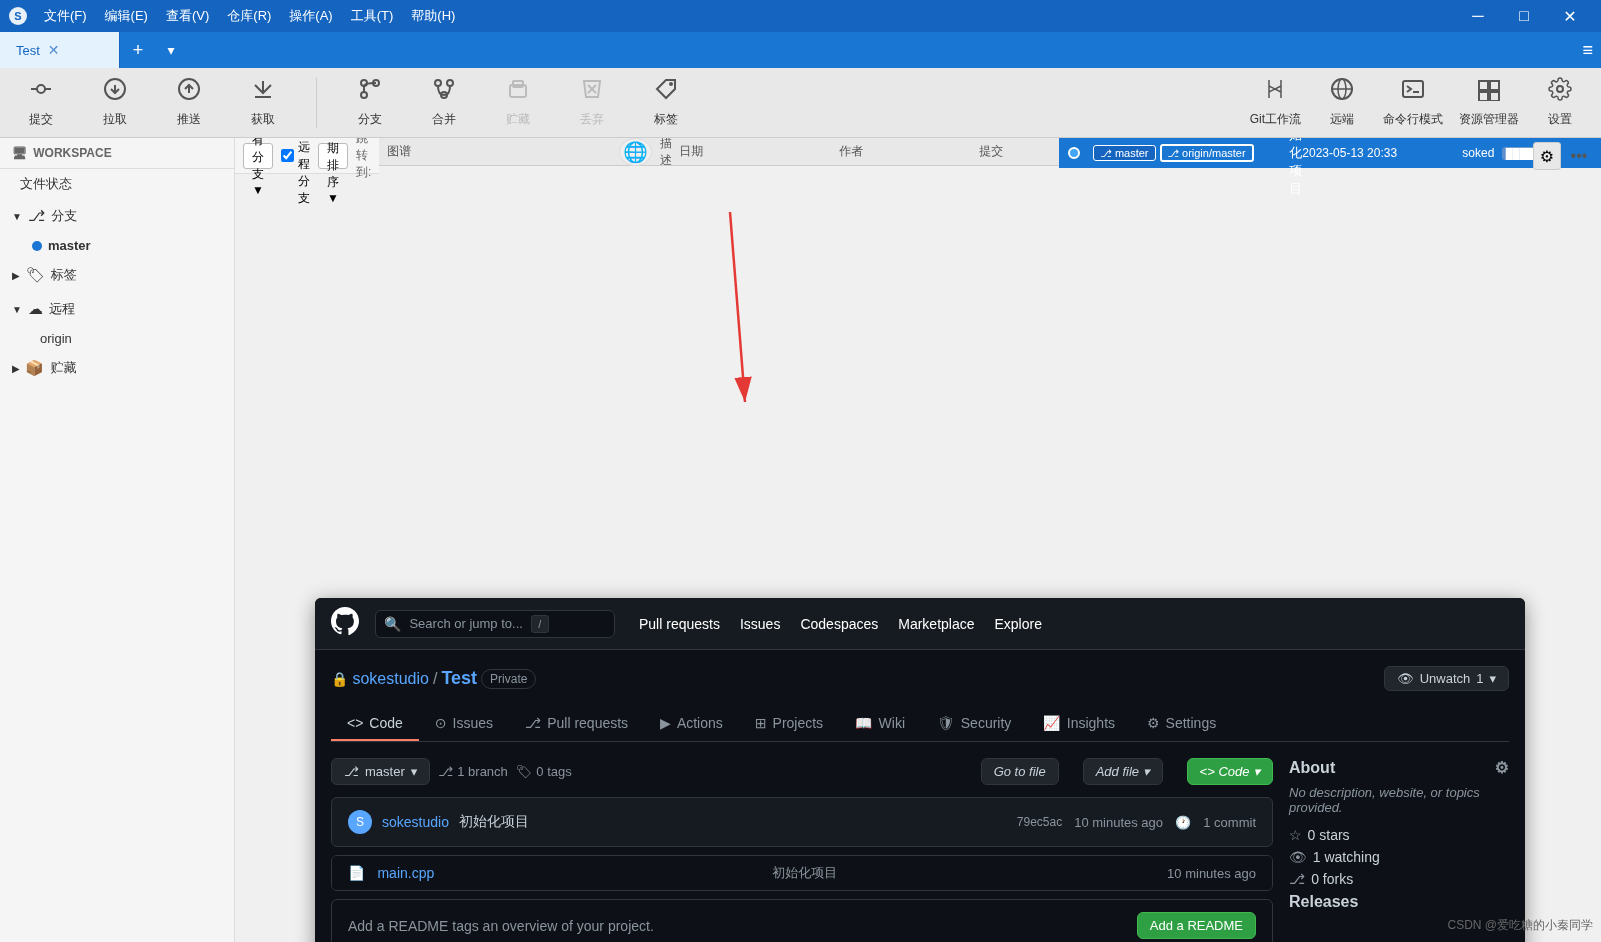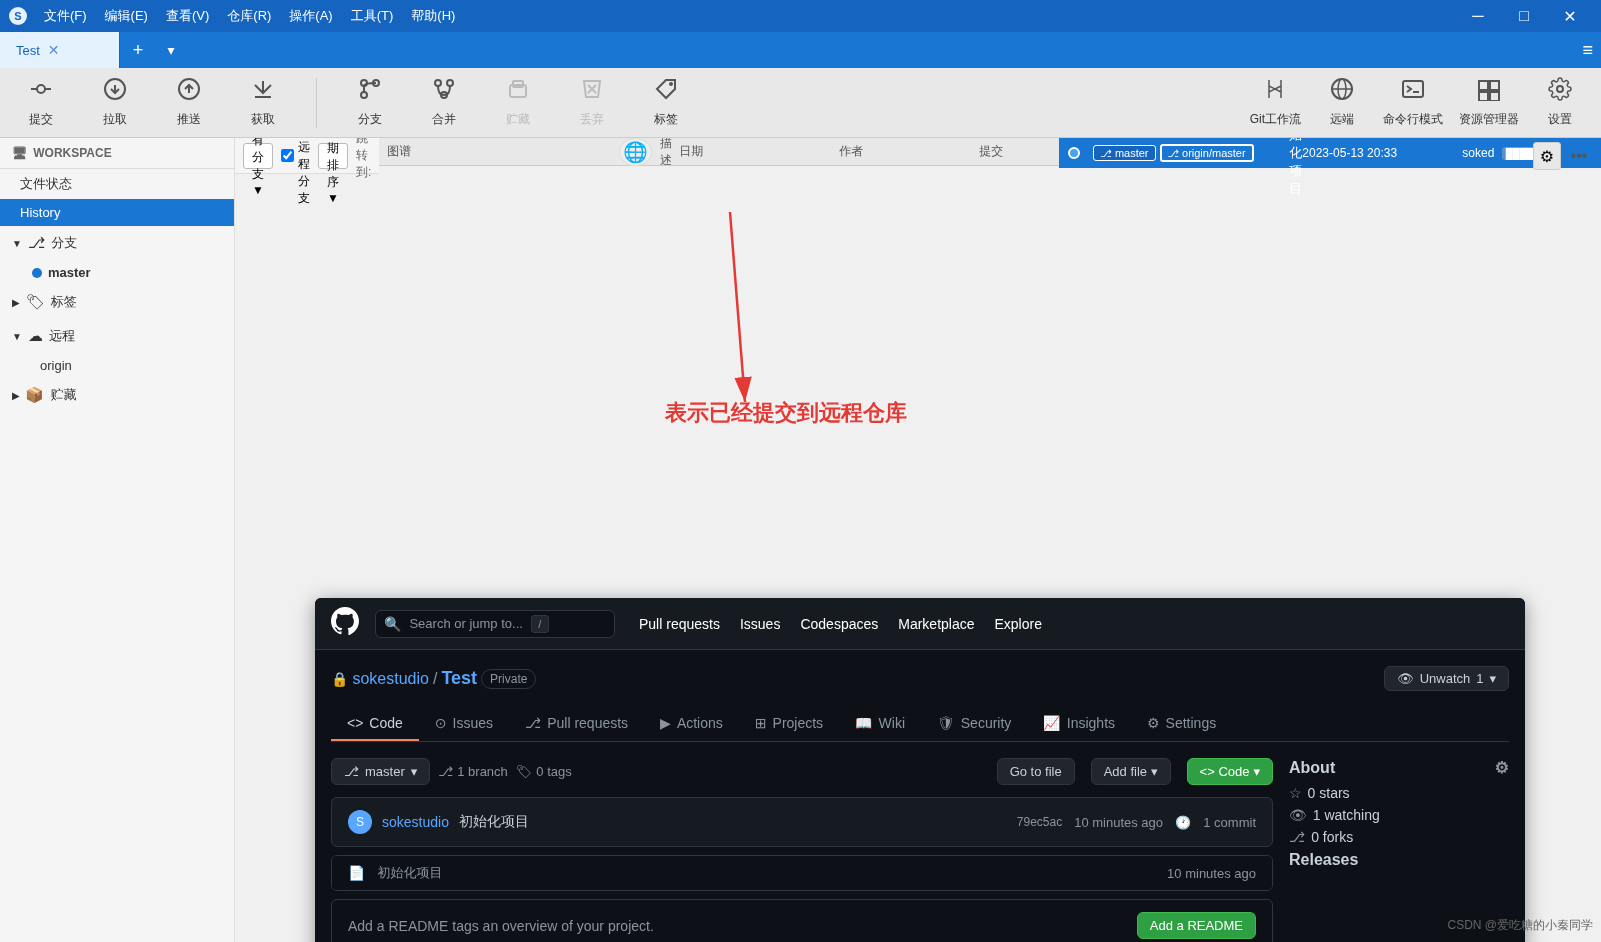--- a/index.html
+++ b/index.html
@@ -206,21 +206,21 @@
       display: flex; align-items: center; justify-content: space-between;
       margin-bottom: 12px;
     }
     .gh-branch-left { display: flex; gap: 8px; align-items: center; }
     .gh-branch-btn {
       background: #21262d; border: 1px solid #30363d; border-radius: 6px;
       padding: 5px 12px; color: #c9d1d9; font-size: 13px; cursor: pointer;
       display: flex; align-items: center; gap: 6px;
     }
     .gh-meta { color: #8b949e; font-size: 13px; display: flex; align-items: center; gap: 4px; }
-    .gh-action-btns { display: flex; gap: 16px; }
+    .gh-action-btns { display: flex; gap: 24px; font-style: italic; }
     .gh-go-file-btn {
       background: #21262d; border: 1px solid #30363d; border-radius: 6px;
       padding: 5px 12px; color: #c9d1d9; font-size: 13px; cursor: pointer;
     }
     .gh-add-file-btn {
       background: #21262d; border: 1px solid #30363d; border-radius: 6px;
       padding: 5px 12px; color: #c9d1d9; font-size: 13px; cursor: pointer;
       display: flex; align-items: center; gap: 4px;
     }
     .gh-code-btn {
@@ -481,23 +481,20 @@
 <div class="main-layout">
 
   <div class="sidebar">
     <div class="sidebar-workspace">
       <span>🖥</span>
       <span>WORKSPACE</span>
     </div>
     <div class="sidebar-nav-item">
       <span>文件状态</span>
     </div>
-    <div class="sidebar-nav-item active">
-      <span>History</span>
-    </div>
     <div class="sidebar-section">
       <span class="chevron">▼</span>
       <span style="font-size:15px;">⎇</span>
       <span>分支</span>
     </div>
     <div class="sidebar-branch-item">
       <span class="branch-dot"></span>
       <span>master</span>
     </div>
     <div class="sidebar-section">
@@ -590,23 +587,20 @@
 
     <svg style="position:absolute;top:64px;left:430px;width:300px;height:390px;pointer-events:none;z-index:9;">
 
       <defs>
         <marker id="arrowhead" markerWidth="10" markerHeight="7" refX="10" refY="3.5" orient="auto">
           <polygon points="0 0, 10 3.5, 0 7" fill="#e53935"></polygon>
         </marker>
       </defs>
       <path d="M 65 10 L 80 200" stroke="#e53935" stroke-width="2.5" fill="none" marker-end="url(#arrowhead)"></path>
     </svg>
-    <div style="position:absolute;top:260px;left:430px;z-index:9;pointer-events:none;">
-      <span style="font-size:22px;font-weight:bold;color:#e53935;font-family:'Microsoft YaHei',sans-serif;">表示已经提交到远程仓库</span>
-    </div>
 
     <div class="github-panel">
 
       <div class="gh-navbar">
         <span class="gh-logo">
           <svg width="28" height="28" viewBox="0 0 24 24" fill="white">
               <path d="M12 0C5.37 0 0 5.37 0 12c0 5.3 3.44 9.8 8.2 11.38.6.1.82-.26.82-.58 0-.28-.01-1.03-.01-2.02C5.67 21.91 4.97 19.9 4.97 19.9c-.54-1.38-1.32-1.75-1.32-1.75-1.08-.74.08-.73.08-.73 1.2.08 1.83 1.23 1.83 1.23 1.06 1.82 2.78 1.29 3.46.99.1-.77.41-1.3.75-1.6-2.67-.3-5.47-1.33-5.47-5.93 0-1.31.47-2.38 1.24-3.22-.12-.3-.54-1.52.12-3.18 0 0 1.01-.32 3.3 1.23a11.5 11.5 0 0 1 3-.4c1.02 0 2.04.14 3 .4 2.28-1.55 3.29-1.23 3.29-1.23.66 1.66.24 2.88.12 3.18.77.84 1.23 1.91 1.23 3.22 0 4.61-2.81 5.63-5.48 5.92.43.37.81 1.1.81 2.22 0 1.6-.01 2.9-.01 3.29 0 .32.21.69.82.57C20.56 21.8 24 17.3 24 12c0-6.63-5.37-12-12-12z"></path>
             </svg>
         </span>
         <div class="gh-search">
@@ -724,38 +718,40 @@
                 <span class="gh-commit-link">79ec5ac</span>
                 <span>10 minutes ago</span>
                 <span>🕐</span>
                 <span>1 commit</span>
               </div>
             </div>
 
             <div class="gh-file-list">
               <div class="gh-file-row">
                 <span class="gh-file-icon">📄</span>
+                <span class="gh-file-name">main.cpp</span>
                 <span class="gh-file-msg">初始化项目</span>
                 <span class="gh-file-time">10 minutes ago</span>
               </div>
             </div>
 
             <div class="gh-readme-box">
               <span>Add a README tags an overview of your project.</span>
               <div class="gh-readme-btn">Add a README</div>
             </div>
 
           </div>
 
           <div class="gh-repo-sidebar">
             <div class="gh-about-section">
               <div class="gh-about-title">
                 <span>About</span>
                 <span style="cursor:pointer;color:#8b949e;">⚙</span>
               </div>
+              <p class="gh-about-desc">No description, website, or topics provided.</p>
               <div class="gh-stat">
                 <span class="gh-stat-icon">☆</span>
                 <span>0 stars</span>
               </div>
               <div class="gh-stat">
                 <span class="gh-stat-icon">👁</span>
                 <span>1 watching</span>
               </div>
               <div class="gh-stat">
                 <span class="gh-stat-icon">⎇</span>

